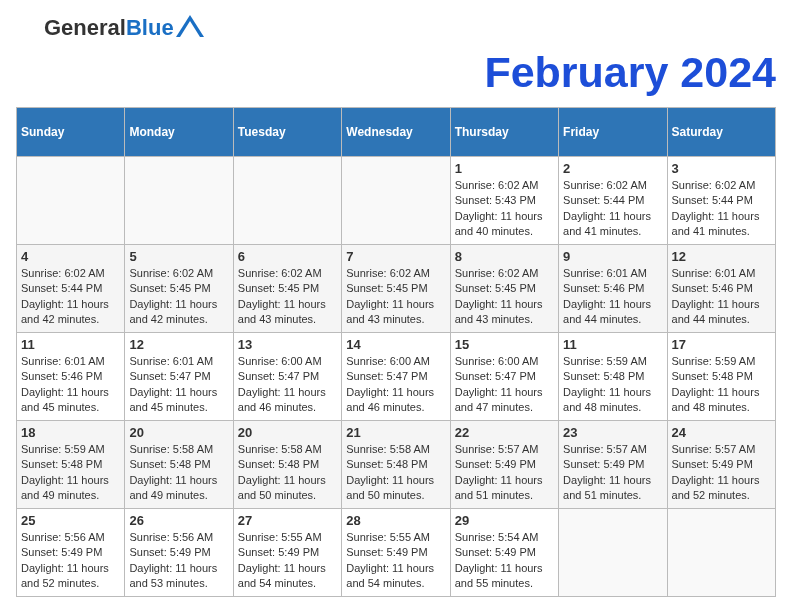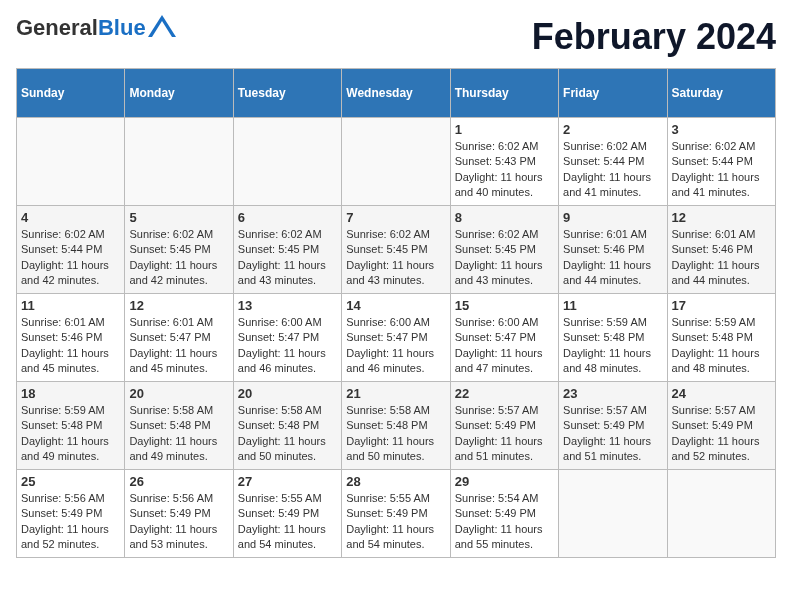--- a/index.html
+++ b/index.html
@@ -24,28 +24,30 @@
     .logo-text {
       font-size: 22px;
       font-weight: bold;
       color: #333;
       line-height: 1.1;
     }
     .logo-text span.blue { color: #1a6fc4; }
     .logo-row {
       display: flex;
       align-items: center;
+      margin-left: 28px;
     }
     .title-area {
       text-align: right;
     }
     .cal-title {
-      font-size: 36px;
+      font-size: 43px;
       font-weight: bold;
-      color: #0f172a;
+      color: #1d4ed8;
+      margin-top: 32px;
     }
     .cal-subtitle {
       font-size: 15px;
       color: #555;
       margin-top: 2px;
     }
     .calendar-table {
       width: 100%;
       border-collapse: collapse;
       table-layout: fixed;

